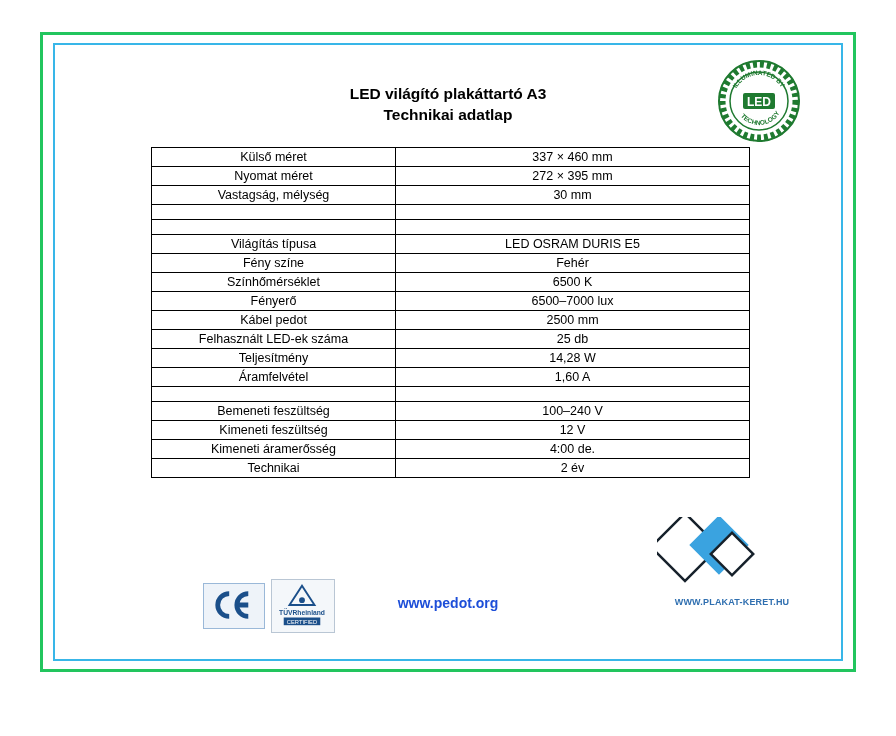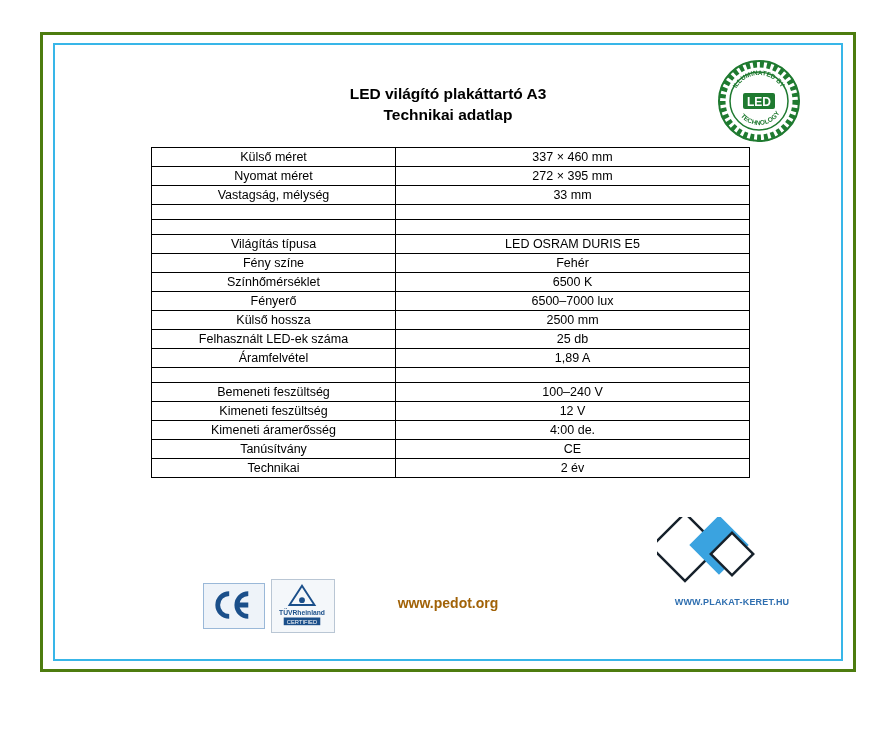--- a/index.html
+++ b/index.html
@@ -15,21 +15,21 @@
     background: #ffffff;
     overflow: hidden;
   }
   
   .outer-frame {
     position: absolute;
     left: 40px;
     top: 32px;
     width: 816px;
     height: 640px;
-    border: 3px solid #4d7c0f;
+    border: 3px solid #22c55e;
     background: #ffffff;
     box-sizing: border-box;
   }
   
   .inner-frame {
     position: absolute;
     left: 10px;
     top: 8px;
     right: 10px;
     bottom: 8px;
@@ -87,21 +87,21 @@
 
   
   .pedot {
     position: absolute;
     left: 0;
     top: 560px;
     width: 100%;
     text-align: center;
     font-size: 14px;
     font-weight: bold;
-    color: #a16207;
+    color: #1d4ed8;
   }
   .ce-mark {
     position: absolute;
     left: 160px;
     top: 548px;
     width: 60px;
     height: 44px;
     border: 1px solid #9ab8d8;
     background: #eef3f9;
   }
@@ -170,21 +170,21 @@
         <tr>
             <td class="label">Külső méret</td>
             <td class="value">337 × 460 mm</td>
           </tr>
         <tr>
             <td class="label">Nyomat méret</td>
             <td class="value">272 × 395 mm</td>
           </tr>
         <tr>
             <td class="label">Vastagság, mélység</td>
-            <td class="value">33 mm</td>
+            <td class="value">30 mm</td>
           </tr>
         <tr class="spacer">
             <td class="label"></td>
             <td class="value"></td>
           </tr>
         <tr class="spacer">
             <td class="label"></td>
             <td class="value"></td>
           </tr>
         <tr class="bold">
@@ -197,50 +197,50 @@
           </tr>
         <tr>
             <td class="label">Színhőmérséklet</td>
             <td class="value">6500 K</td>
           </tr>
         <tr>
             <td class="label">Fényerő</td>
             <td class="value">6500–7000 lux</td>
           </tr>
         <tr>
-            <td class="label">Külső hossza</td>
+            <td class="label">Kábel pedot</td>
             <td class="value">2500 mm</td>
           </tr>
         <tr>
             <td class="label">Felhasznált LED-ek száma</td>
             <td class="value">25 db</td>
           </tr>
         <tr>
+            <td class="label">Teljesítmény</td>
+            <td class="value">14,28 W</td>
+          </tr>
+        <tr>
             <td class="label">Áramfelvétel</td>
-            <td class="value">1,89 A</td>
+            <td class="value">1,60 A</td>
           </tr>
         <tr class="spacer">
             <td class="label"></td>
             <td class="value"></td>
           </tr>
         <tr>
             <td class="label">Bemeneti feszültség</td>
             <td class="value">100–240 V</td>
           </tr>
         <tr>
             <td class="label">Kimeneti feszültség</td>
             <td class="value">12 V</td>
           </tr>
         <tr>
             <td class="label">Kimeneti áramerősség</td>
             <td class="value">4:00 de.</td>
-          </tr>
-        <tr>
-            <td class="label">Tanúsítvány</td>
-            <td class="value">CE</td>
           </tr>
         <tr>
             <td class="label">Technikai</td>
             <td class="value">2 év</td>
           </tr>
       </tbody>
     </table>
 
     <div class="plakat-logo">
       <svg viewBox="0 0 150 80" width="150" height="80" aria-hidden="true">

